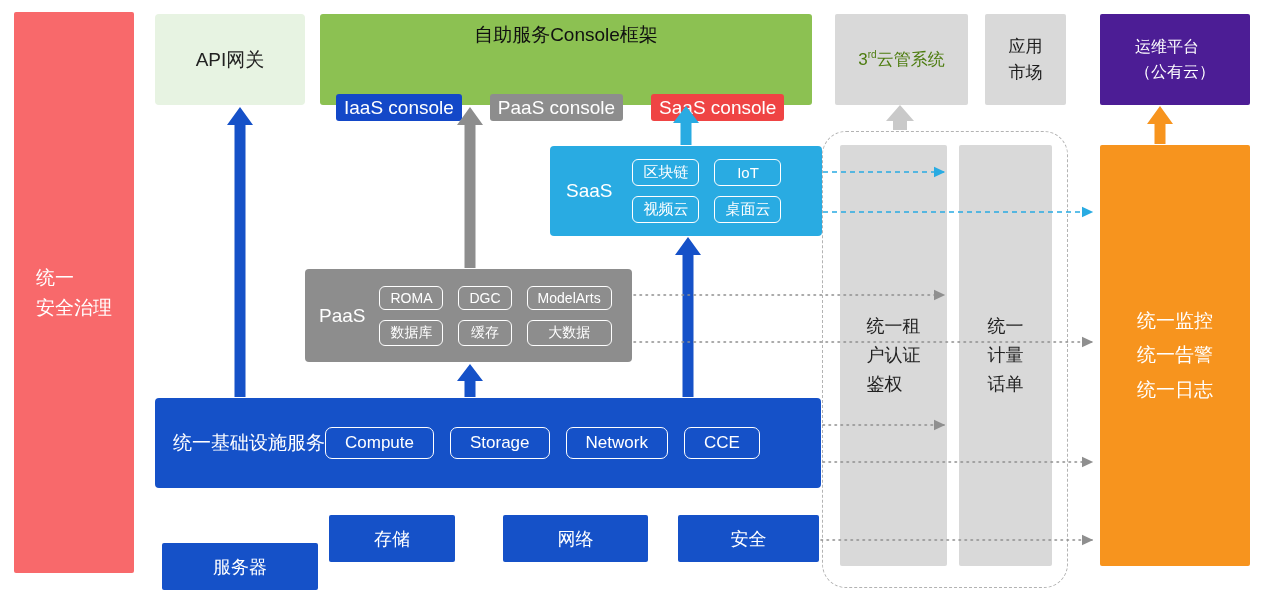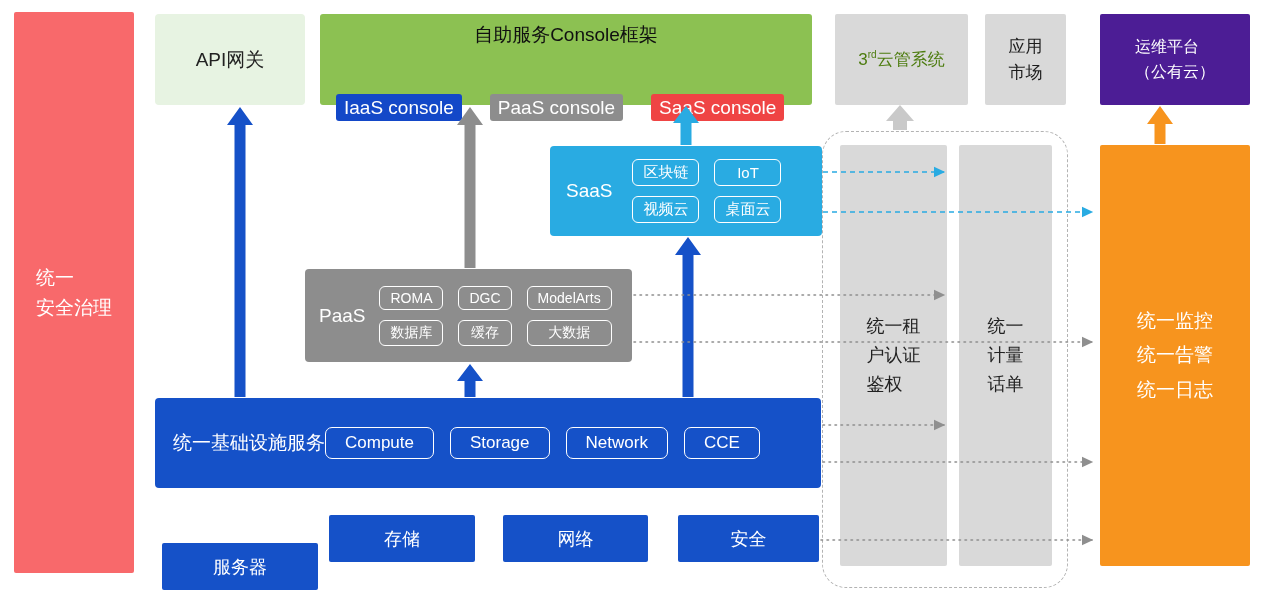--- a/index.html
+++ b/index.html
@@ -39,21 +39,21 @@
     display:flex;align-items:center;justify-content:center;min-width:44px;text-align:center;box-sizing:border-box;}
   .saas-box .chip{font-size:15px;min-width:48px;}
 
   .infra-bar{left:155px;top:398px;width:666px;height:90px;background:#1551c8;border-radius:4px;
     justify-content:flex-start;padding-left:18px;}
   .infra-chips{display:flex;gap:16px;}
   .chip-lg{font-size:17px;border-radius:7px;padding:5px 19px;min-width:72px;}
 
   .bottom-box{top:515px;height:47px;background:#1551c8;color:#fff;font-size:18px;border-radius:2px;}
   .bb-0{left:162px;width:156px;margin-top:28px;}
-  .bb-1{left:329px;width:146px;}
+  .bb-1{left:329px;width:126px;}
   .bb-2{left:503px;width:145px;}
   .bb-3{left:678px;width:141px;}
 
   .dashed-frame{left:822px;top:131px;width:246px;height:457px;border:1.6px dashed #b3b3b3;border-radius:24px;background:transparent;}
   .auth-col{left:840px;top:145px;width:107px;height:421px;background:#d9d9d9;color:#222;font-size:18px;line-height:1.6;border-radius:2px;}
   .metering-col{left:959px;top:145px;width:93px;height:421px;background:#d9d9d9;color:#222;font-size:18px;line-height:1.6;border-radius:2px;}
   .monitor-bar{left:1100px;top:145px;width:150px;height:421px;background:#f7941e;color:#fff;font-size:19px;line-height:1.8;border-radius:2px;}
 
   .overlay{position:absolute;left:0;top:0;width:1265px;height:605px;pointer-events:none;z-index:5;}
 </style>

